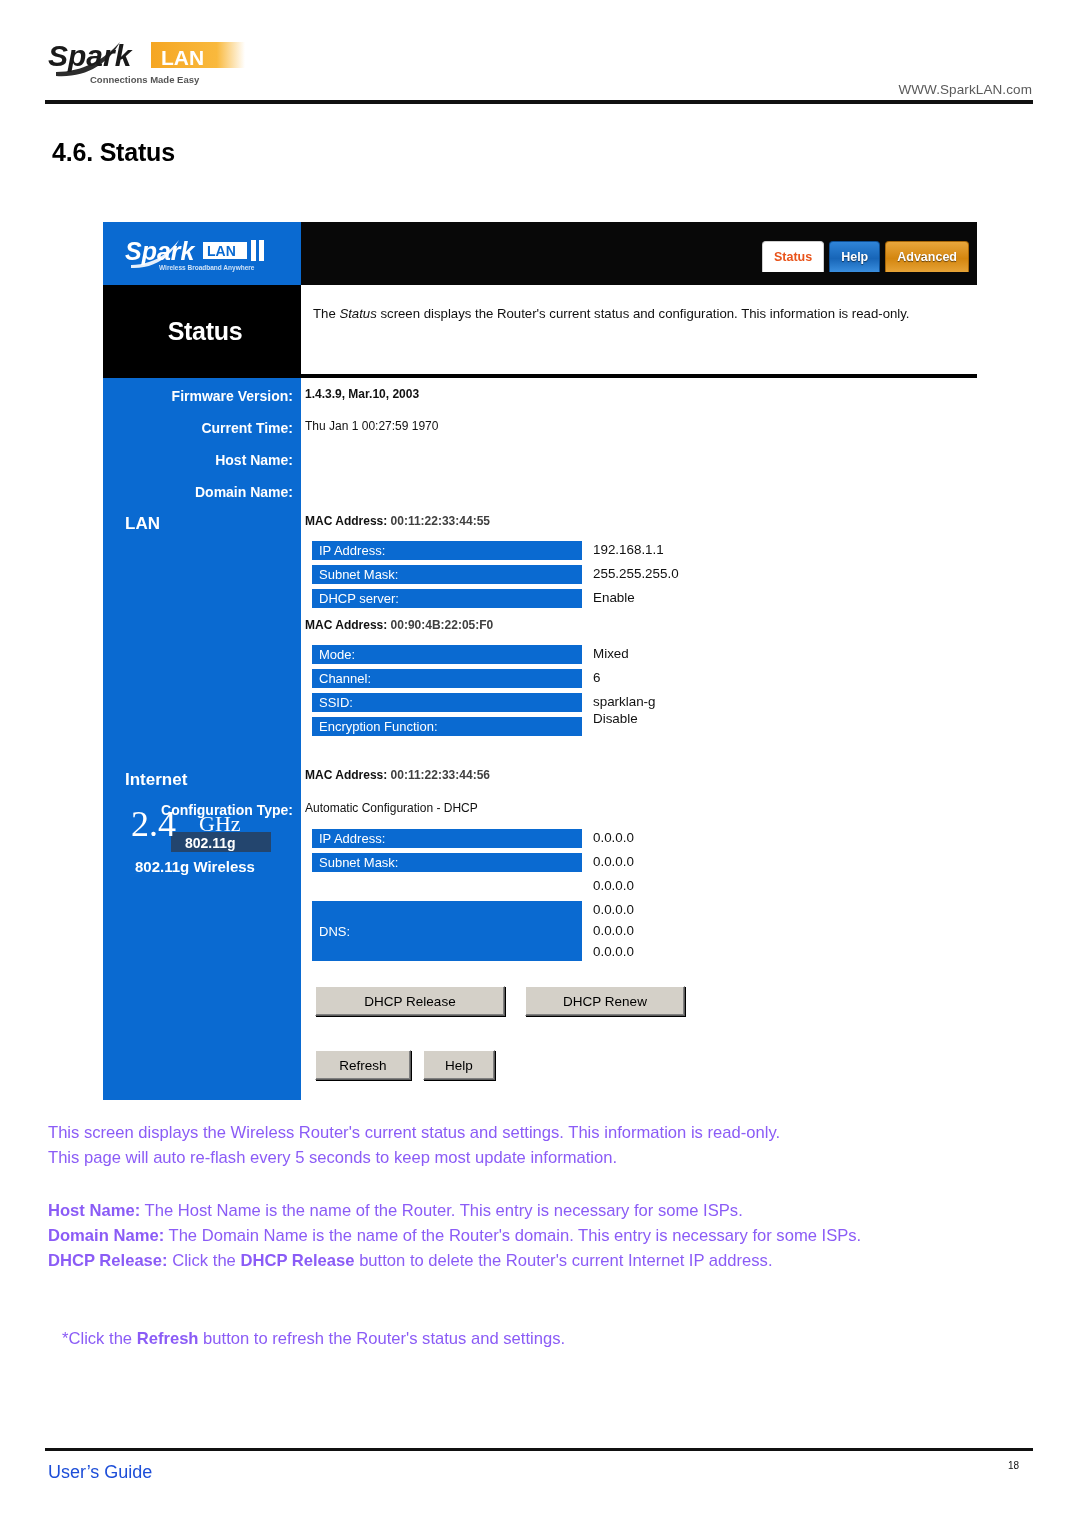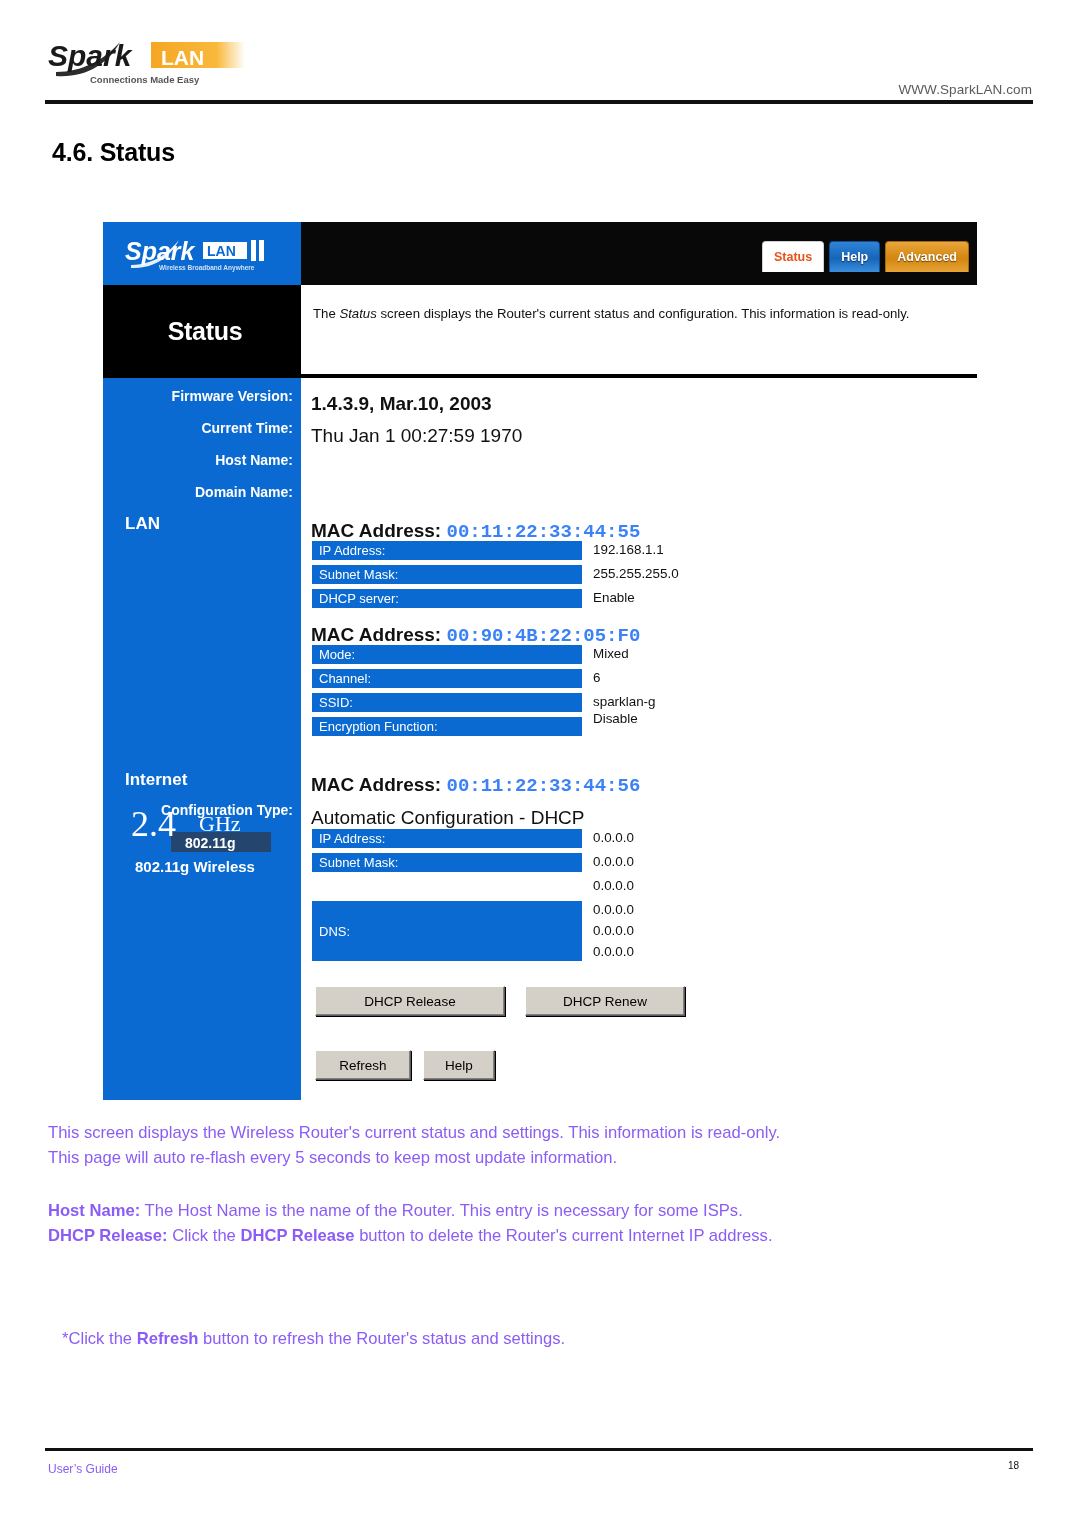--- a/index.html
+++ b/index.html
@@ -193,28 +193,27 @@
   }
   .ghz-badge {
     position: absolute;
     left: 24px; top: 420px;
     width: 160px; height: 86px;
   }
 
   
   .kv-plain {
     position: absolute;
-    left: 10px;
-    font-size: 19px;
+    left: 4px;
+    font-size: 12px;
     color: #111;
     white-space: nowrap;
-    margin-top: 6px;
   }
   .kv-plain.bold { font-weight: bold; }
-  .mac-val { color: #3b82f6; font-weight: bold; font-family: Liberation Mono, monospace; }
+  .mac-val { color: #404040; font-weight: bold; }
 
   .bar-row {
     position: absolute;
     left: 10px;
     width: 272px;
     height: 21px;
     background: #0a6ad1;
     border: 1px solid #ffffff;
     color: #ffffff;
     font-size: 13px;
@@ -275,22 +274,22 @@
   
   .footer-rule {
     position: absolute;
     left: 45px; top: 1448px;
     width: 988px; height: 3px;
     background: #111;
   }
   .footer-left {
     position: absolute;
     left: 48px; top: 1462px;
-    font-size: 12px;
-    color: #8b5cf6;
+    font-size: 18px;
+    color: #1d4ed8;
   }
   .footer-right {
     position: absolute;
     left: 1008px; top: 1460px;
     font-size: 10px;
     color: #111;
   }
 </style>
 </head>
 <body>
@@ -436,20 +435,23 @@
 <div class="prose p1">
   <div>This screen displays the Wireless Router's current status and settings. This information is read-only.</div>
   <div>This page will auto re-flash every 5 seconds to keep most update information.</div>
 </div>
 
 <div class="prose p2">
   <div>
     <b>Host Name:</b><span> The Host Name is the name of the Router. This entry is necessary for some ISPs.</span>
   </div>
   <div>
+    <b>Domain Name:</b><span> The Domain Name is the name of the Router's domain. This entry is necessary for some ISPs.</span>
+  </div>
+  <div>
     <b>DHCP Release:</b><span> Click the </span><b>DHCP Release</b><span> button to delete the Router's current Internet IP address.</span>
   </div>
 </div>
 
 <div class="prose p3">
   <span>*Click the </span><b>Refresh</b><span> button to refresh the Router's status and settings.</span>
 </div>
 
 <div class="footer-rule"></div>
 <div class="footer-left">User’s Guide</div>

